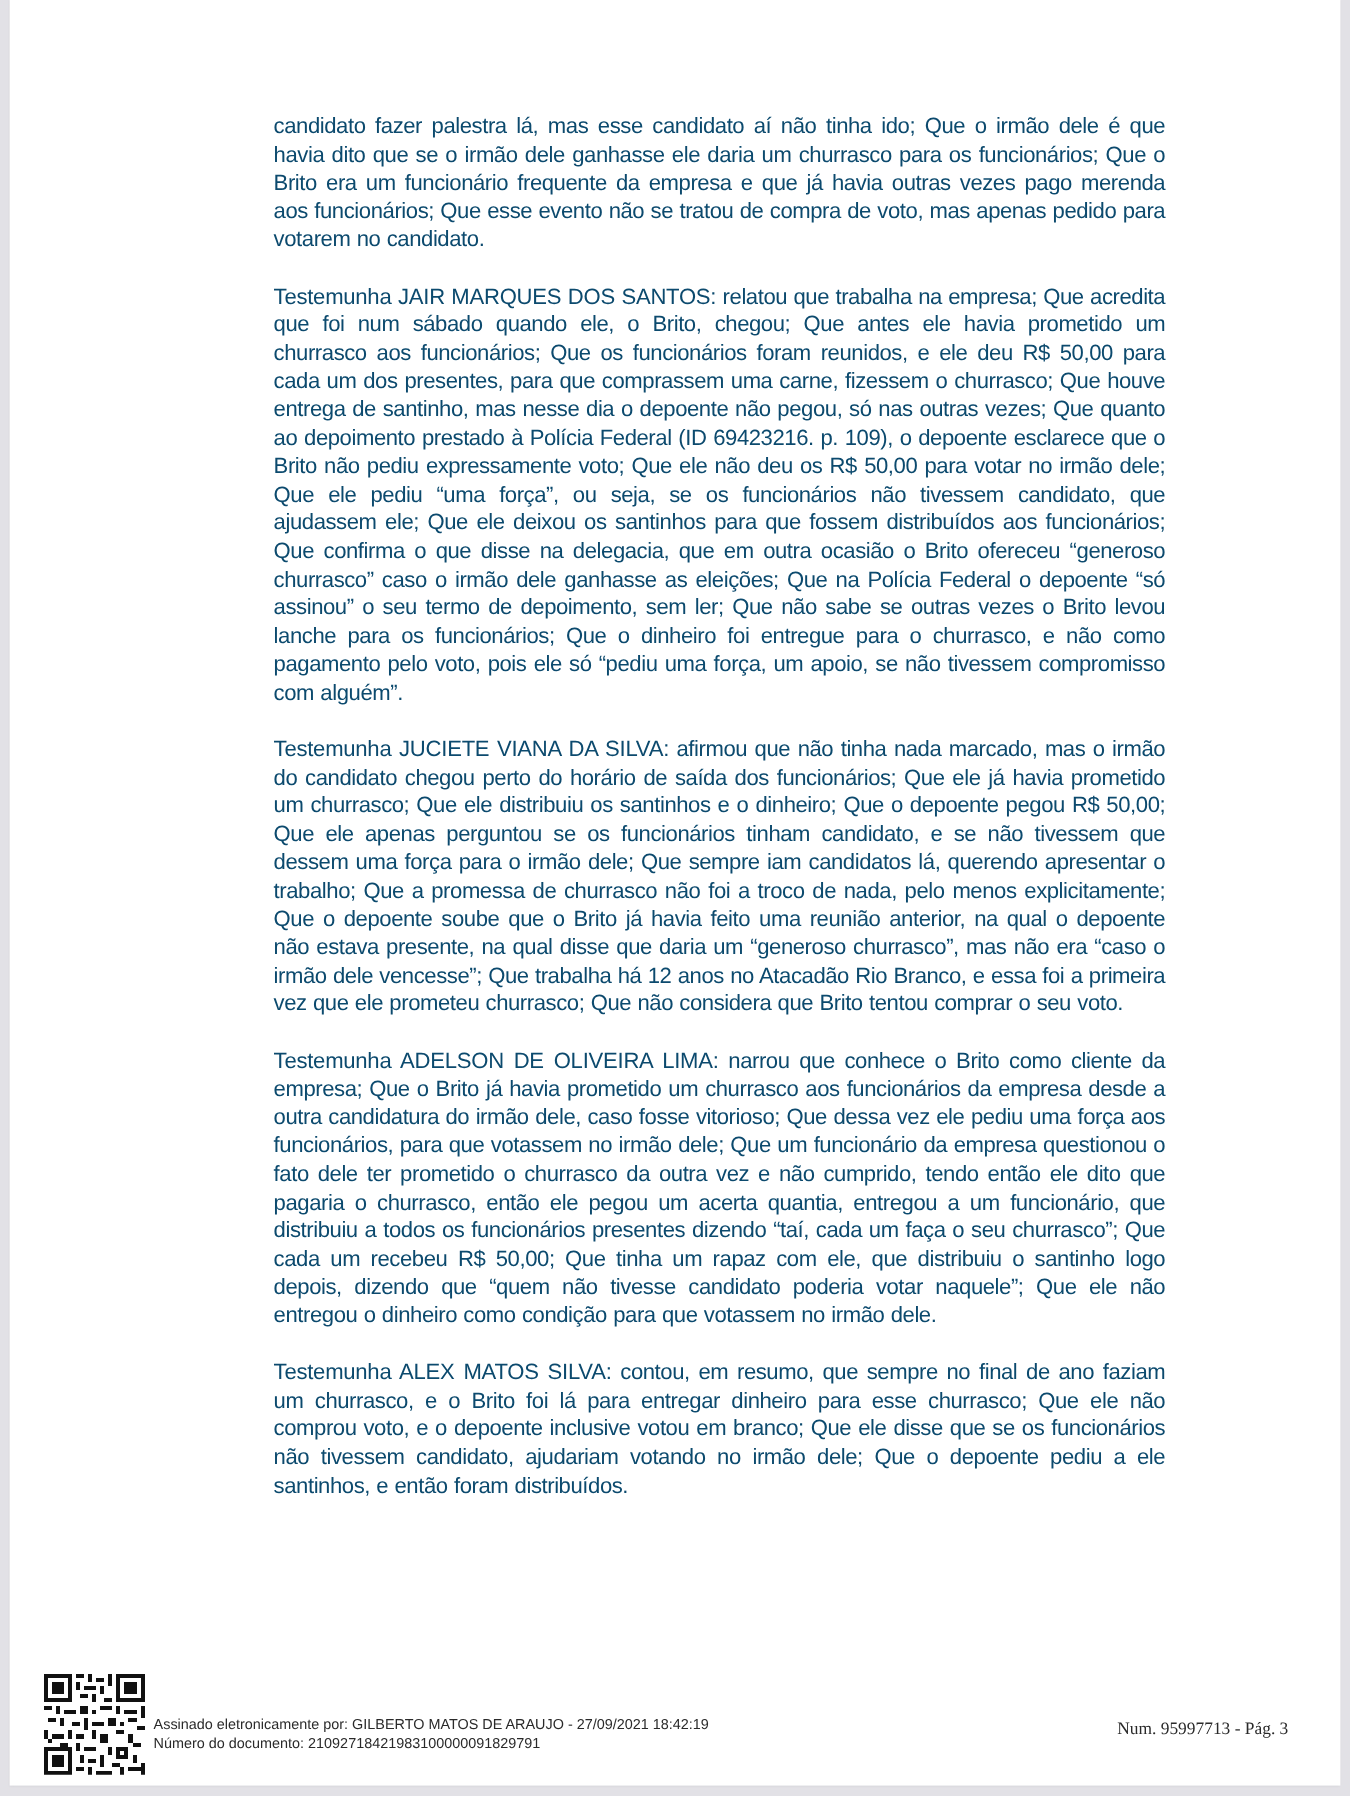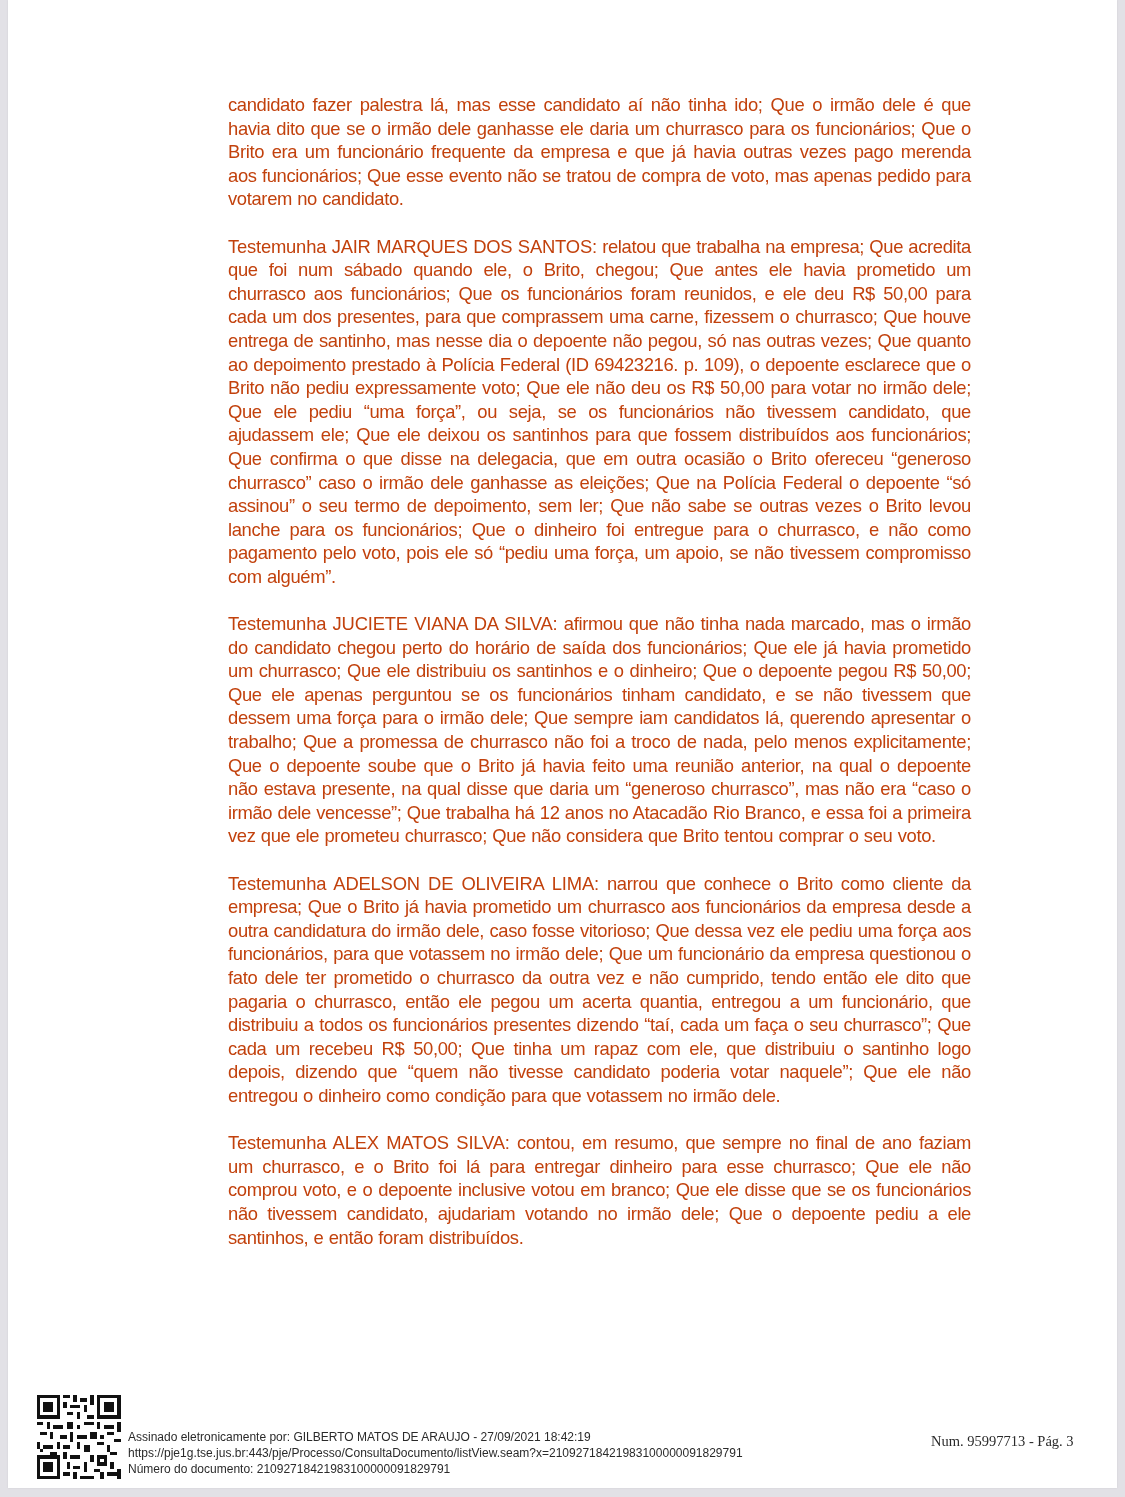--- a/index.html
+++ b/index.html
@@ -10,21 +10,21 @@
     font-family: "Liberation Sans", sans-serif;
   }
   .page {
     position: absolute; left: 8px; top: 0; width: 1109px; height: 1488px;
     background: #ffffff;
     box-shadow: 0 0 2px rgba(0,0,0,0.08);
   }
   .body-text {
     position: absolute; left: 220px; top: 93px; width: 743px;
     font-family: "Liberation Sans", sans-serif;
-    font-size: 18.4px; line-height: 23.6px; color: #c2410c;
+    font-size: 18.4px; line-height: 23.6px; color: #0c4a6e;
     text-align: justify;
     letter-spacing: -0.35px;
     word-spacing: 0.5px;
   }
   .para { margin: 0 0 23.6px 0; }
   .para b { font-weight: normal; letter-spacing: -0.2px; }
   .footer-qr {
     position: absolute; left: 28px; top: 1395px; width: 85px; height: 84px;
   }
   .footer-meta {
@@ -133,18 +133,17 @@
         <rect x="19" y="23" width="1" height="2"></rect>
           <rect x="21" y="23" width="3" height="1"></rect>
           <rect x="24" y="22" width="1" height="3"></rect>
           <rect x="16" y="24" width="1" height="1"></rect>
       </g>
     </svg>
   </div>
 
   <div class="footer-meta">
     <div>Assinado eletronicamente por: GILBERTO MATOS DE ARAUJO - 27/09/2021 18:42:19</div>
-    <div>https://pje1g.tse.jus.br:443/pje/Processo/ConsultaDocumento/listView.seam?x=21092718421983100000091829791</div>
     <div>Número do documento: 21092718421983100000091829791</div>
   </div>
 
   <div class="footer-page">Num. 95997713 - Pág. 3</div>
 </div>
 
 </body></html>

